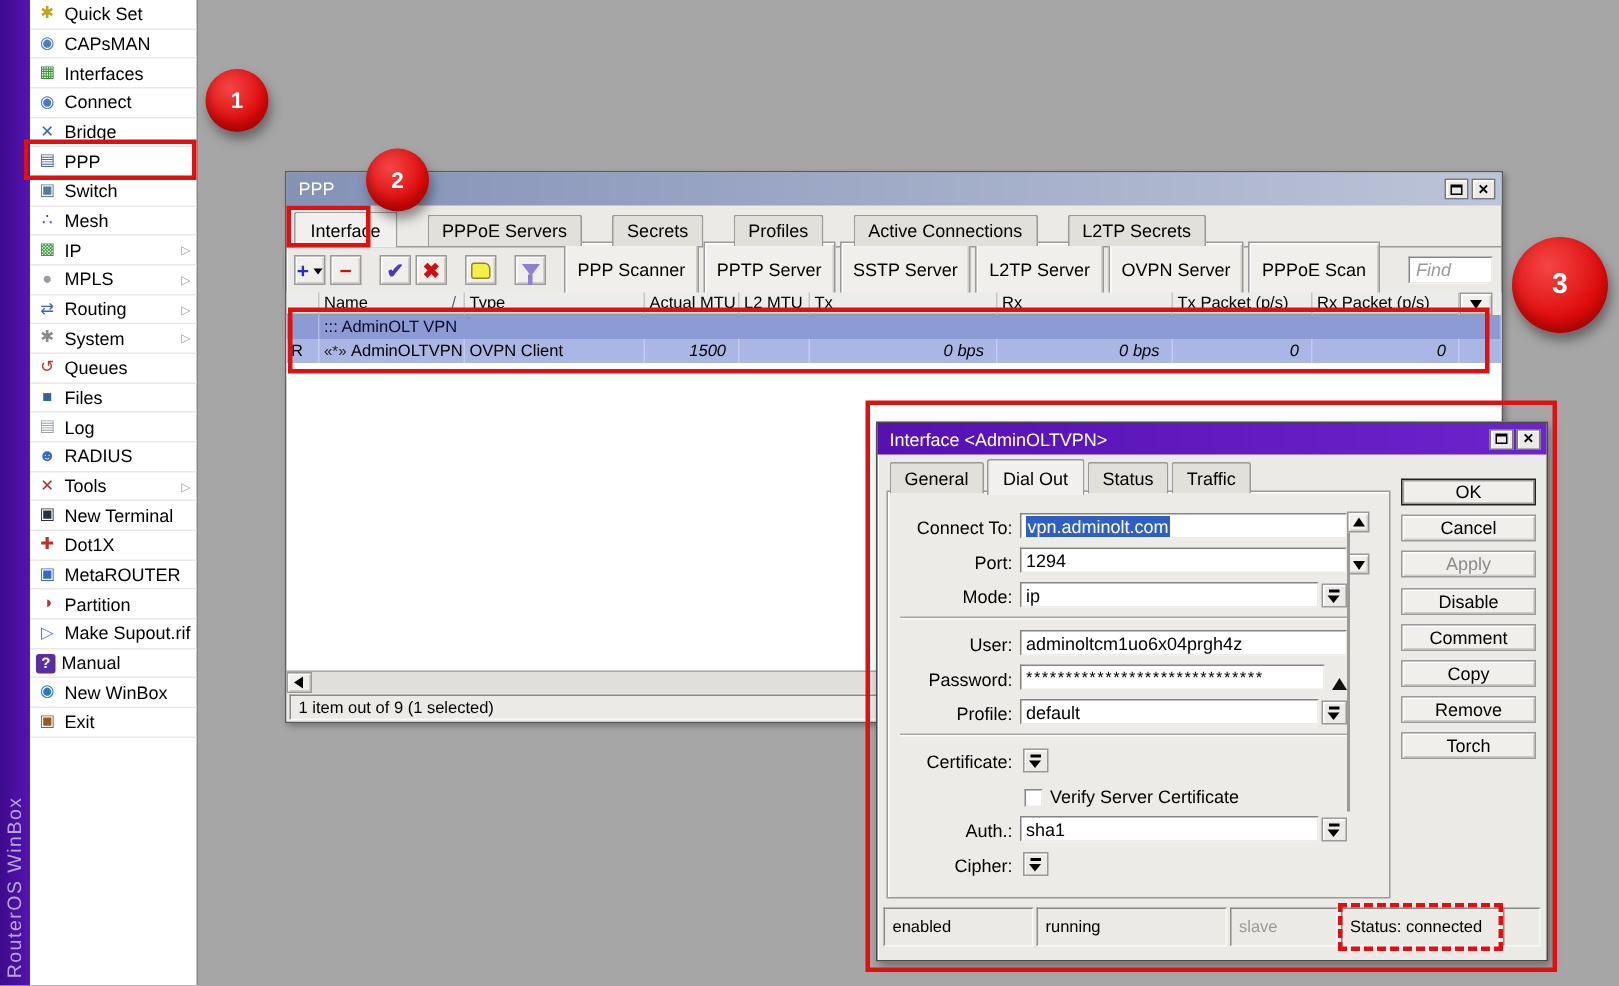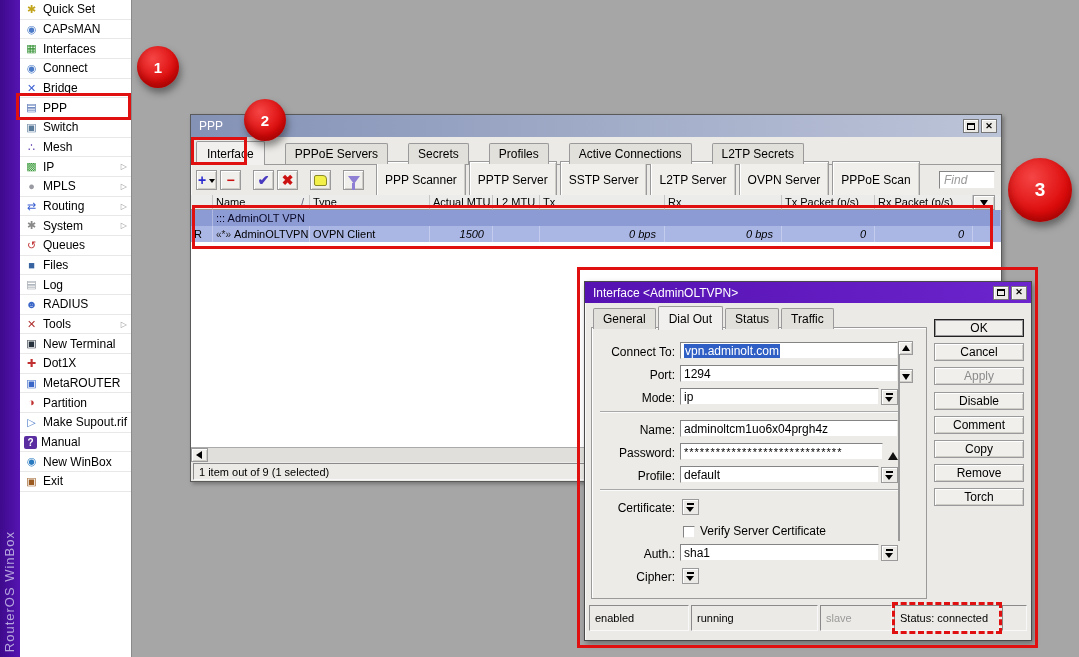--- a/index.html
+++ b/index.html
@@ -386,21 +386,21 @@
         <span class="dlabel">Port:</span>
         <span class="dinput sunken">1294</span>
       </div>
       <div class="drow">
         <span class="dlabel">Mode:</span>
         <span class="dinput sunken">ip</span>
         <span class="combo"></span>
       </div>
       <div class="ddiv"></div>
       <div class="drow">
-        <span class="dlabel">Name:</span>
+        <span class="dlabel">User:</span>
         <span class="dinput sunken">adminoltcm1uo6x04prgh4z</span>
       </div>
       <div class="drow">
         <span class="dlabel">Password:</span>
         <span class="dinput sunken pwfill">******************************</span>
         <span class="pw-up"></span>
       </div>
       <div class="drow">
         <span class="dlabel">Profile:</span>
         <span class="dinput sunken">default</span>

